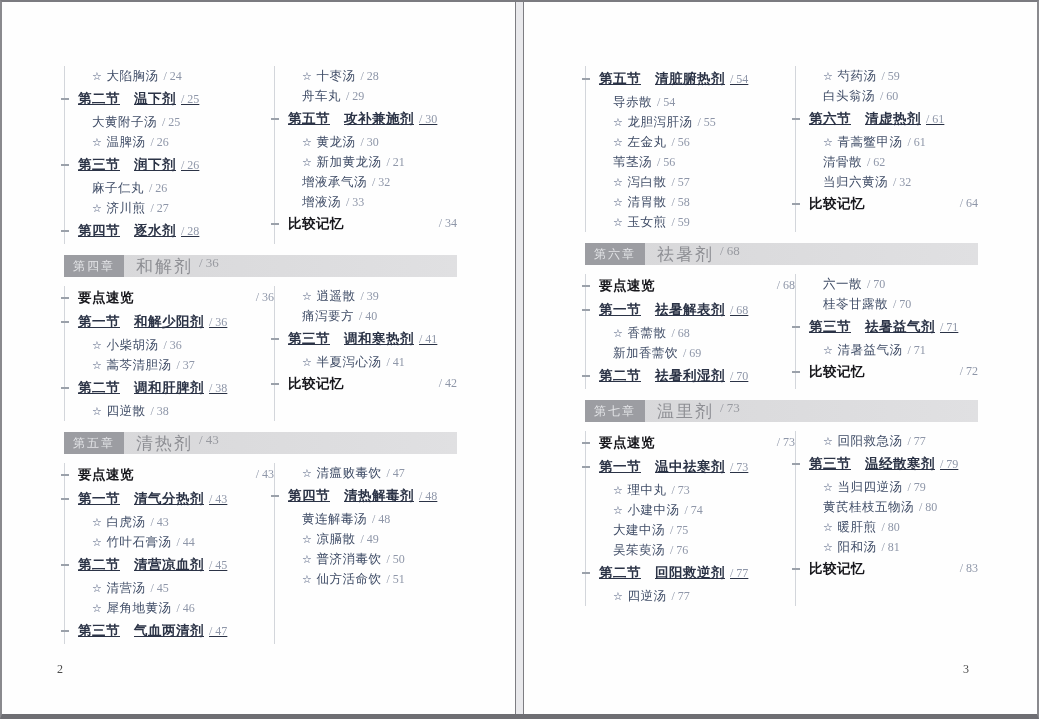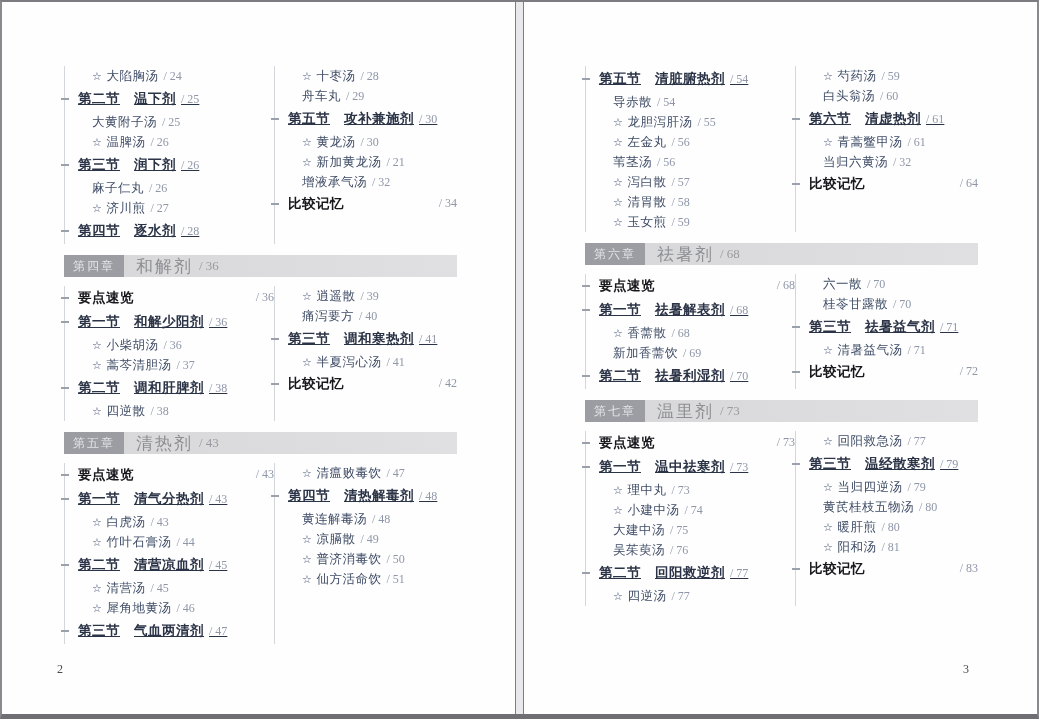--- a/index.html
+++ b/index.html
@@ -17,21 +17,21 @@
   .page{position:relative;width:513px;height:100%;background:#fefefe;}
   .gutter{width:9px;height:100%;background:#e9e9ec;
     border-left:1px solid #7d7d82;border-right:1px solid #7d7d82;box-sizing:border-box;}
   .page-content{position:absolute;top:64px;left:62px;width:393px;}
   .page-right .page-content{left:61px;}
   .page-number{position:absolute;top:660px;font-size:12px;color:#4a4a4a;}
   .pn-left{left:55px;}
   .pn-right{right:68px;}
 
   
-  .chapter-bar{display:flex;align-items:center;height:22px;
+  .chapter-bar{display:flex;align-items:flex-start;height:22px;
     background:linear-gradient(to right,#d7d7d9,#e0e0e2);
     margin:11px 0 9px 0;}
   .chapter-badge{background:#9c9da2;color:#e3e4e7;font-size:12px;height:22px;
     line-height:22px;padding:0 9px;letter-spacing:2px;white-space:nowrap;}
   .chapter-title{color:#8e8f94;font-size:17px;margin-left:12px;letter-spacing:2px;white-space:nowrap;}
   .chapter-page{color:#989aa0;font-size:13px;margin-left:6px;}
 
   
   .cols{display:flex;}
   .col{box-sizing:border-box;border-left:1px solid #d3d6db;}
@@ -123,20 +123,24 @@
               </div>
               <div class="row entry">
                 <span class="star">☆</span>
                 <span class="entry-name">新加黄龙汤</span>
                 <span class="pgnum">/ 21</span>
               </div>
               <div class="row entry">
                 <span class="entry-name">增液承气汤</span>
                 <span class="pgnum">/ 32</span>
               </div>
+              <div class="row entry">
+                <span class="entry-name">增液汤</span>
+                <span class="pgnum">/ 33</span>
+              </div>
               <div class="row boldrow">
                 <span class="tick"></span>
                 <span class="bold-title">比较记忆</span>
                 <span class="pgnum">/ 34</span>
               </div>
             </div>
           </div>
         </div>
         <div class="block">
           <div class="chapter-bar">
@@ -358,20 +362,24 @@
                 <span class="sec-label">第六节</span>
                 <span class="sec-title">清虚热剂</span>
                 <span class="pgnum">/ 61</span>
               </div>
               <div class="row entry">
                 <span class="star">☆</span>
                 <span class="entry-name">青蒿鳖甲汤</span>
                 <span class="pgnum">/ 61</span>
               </div>
               <div class="row entry">
+                <span class="entry-name">清骨散</span>
+                <span class="pgnum">/ 62</span>
+              </div>
+              <div class="row entry">
                 <span class="entry-name">当归六黄汤</span>
                 <span class="pgnum">/ 32</span>
               </div>
               <div class="row boldrow">
                 <span class="tick"></span>
                 <span class="bold-title">比较记忆</span>
                 <span class="pgnum">/ 64</span>
               </div>
             </div>
           </div>

